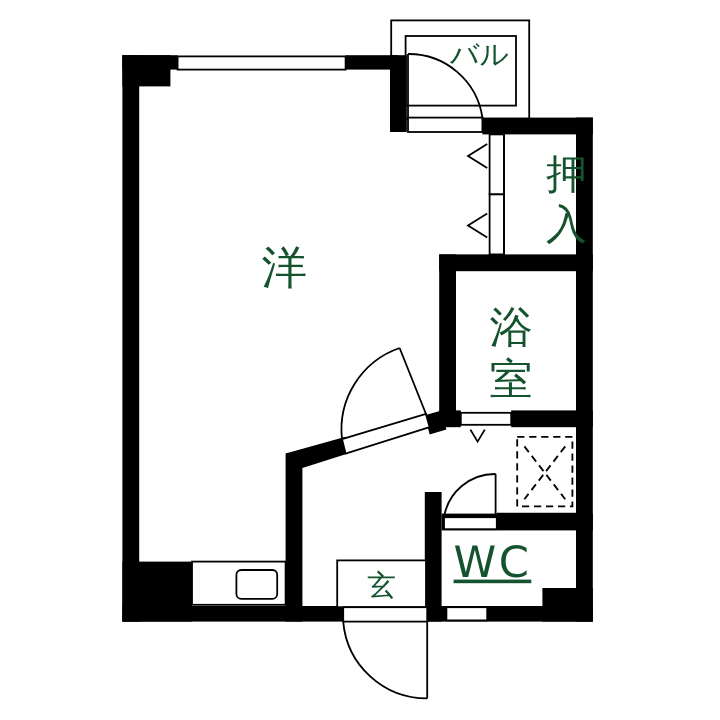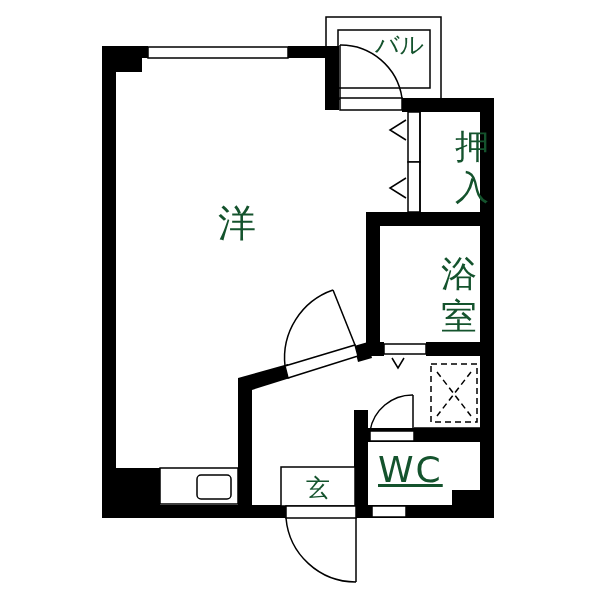--- a/index.html
+++ b/index.html
@@ -118,15 +118,15 @@
   </g>
 
   <g fill="#fff" stroke="#000" stroke-width="1.5">
     <rect x="372" y="506" width="34" height="11"></rect>
   </g>
 </svg>
 
 <div class="label lbl-western">洋</div>
 <div class="label lbl-bal">バル</div>
 <div class="label lbl-oshiire" style="white-space:normal;word-break:break-all;">押入</div>
-<div class="label lbl-bath" style="white-space:normal;word-break:break-all;margin-left:33px;">浴室</div>
+<div class="label lbl-bath" style="white-space:normal;word-break:break-all;">浴室</div>
 <div class="label lbl-wc">WC</div>
 <div class="label lbl-genkan">玄</div>
 
 </body></html>

